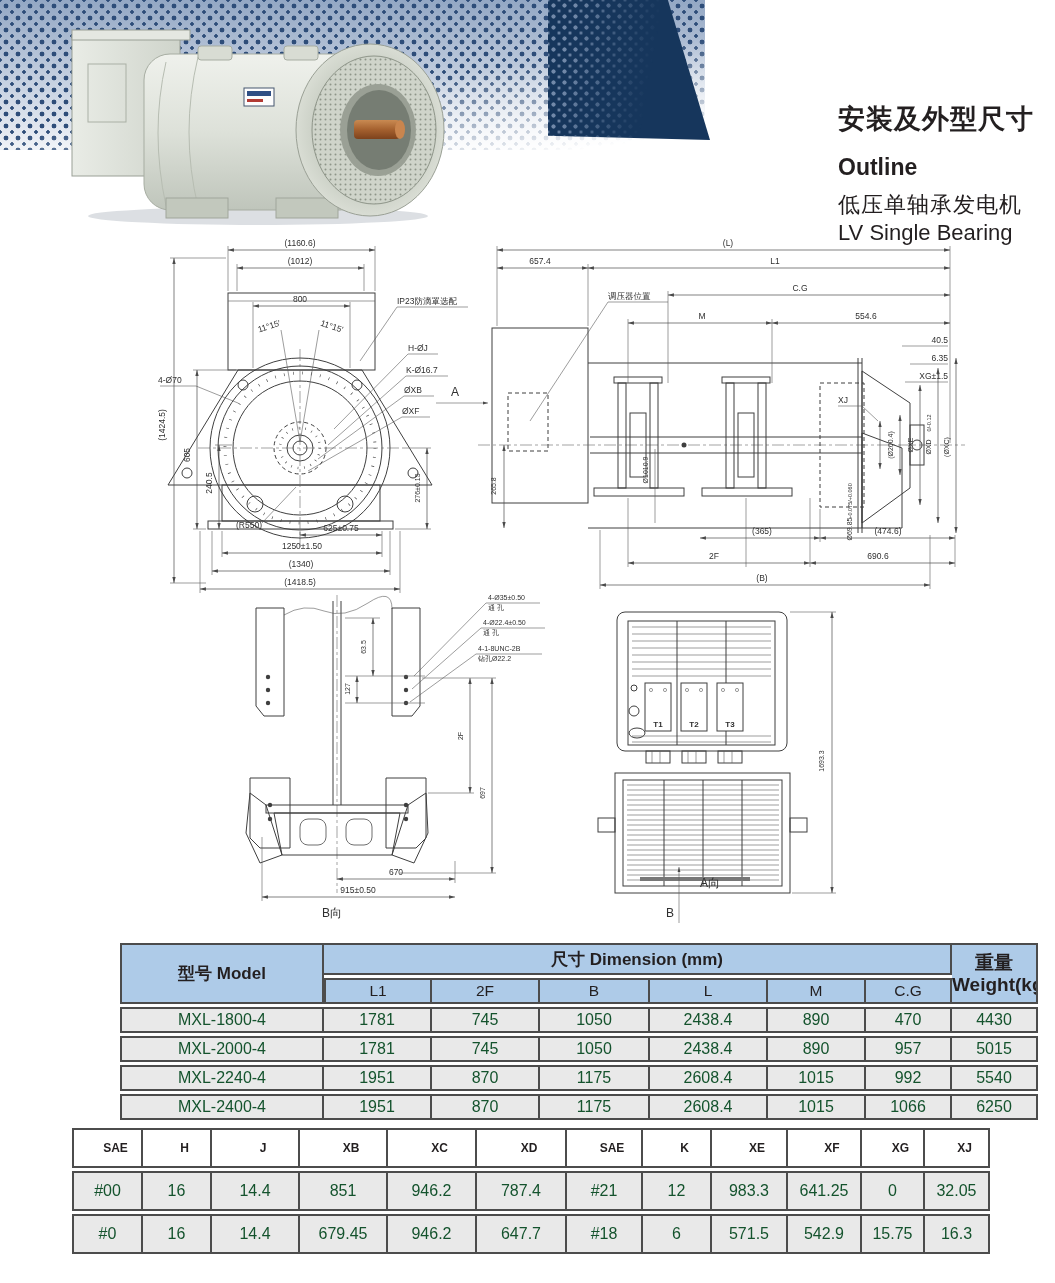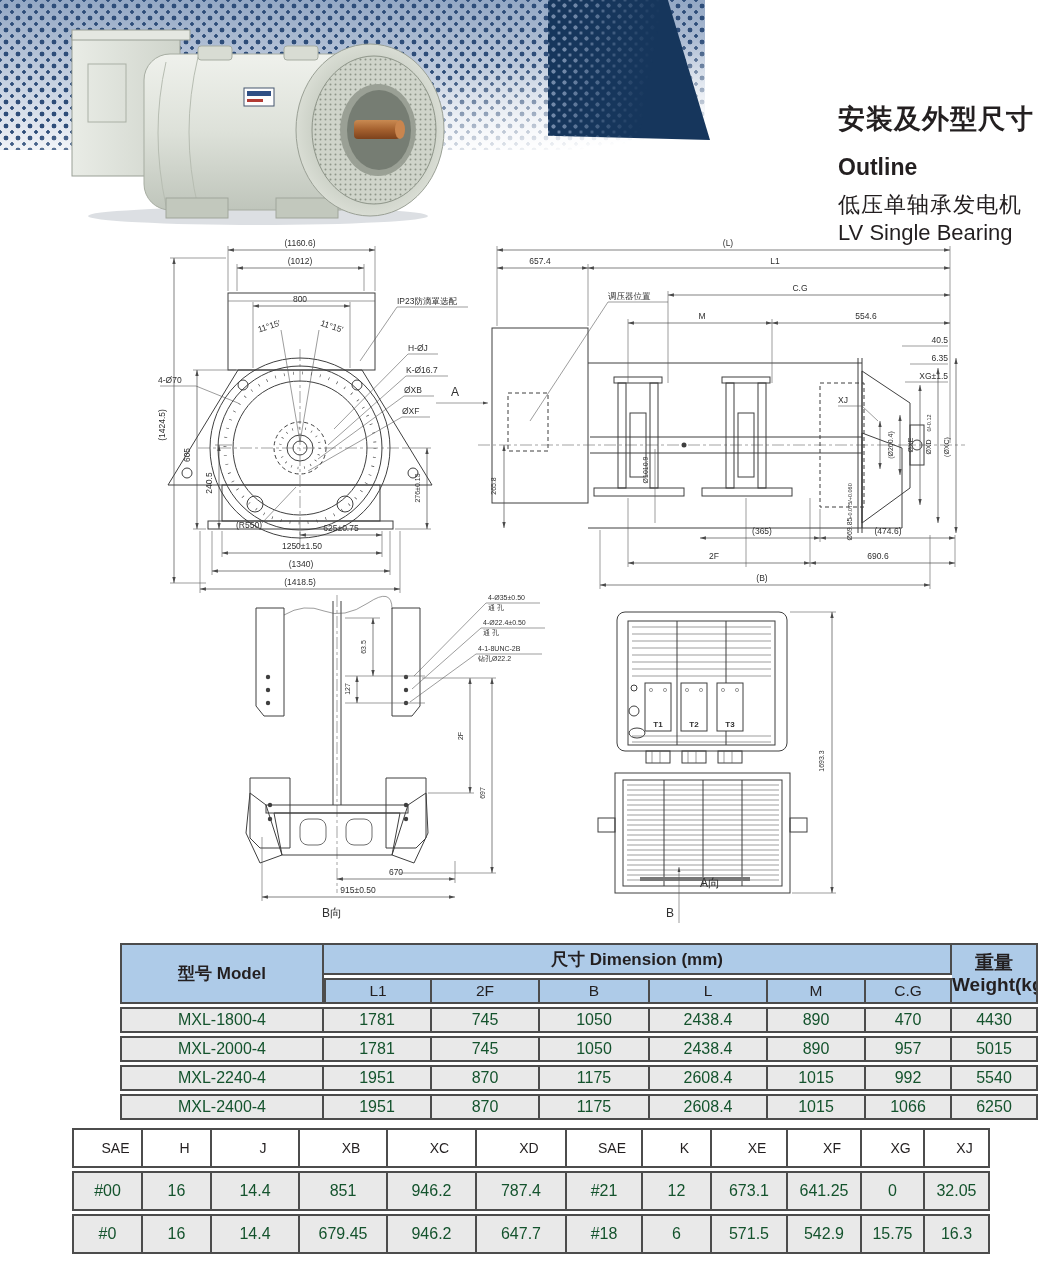--- a/index.html
+++ b/index.html
@@ -57,21 +57,21 @@
   .dr{background:#e9e9e9;font-size:16px;color:#14532d;}
   .zh{font-weight:bold;}
   .g1{font-size:17px;}
   .sub{font-size:15.5px;background:#aecbe8;font-weight:normal;}
   #dim-table{left:72px;top:940px;width:918px;margin-left:48px;}
   #dim-table .r1{height:32px;}
   #dim-table .r2 th{height:22px;}
   #dim-table td{height:22px;}
   #adp-table{left:72px;top:1125px;width:918px;}
   #adp-table .r1 th{height:36px;}
-  #adp-table .r2 th{height:36px;font-size:14px;font-weight:normal;padding-left:16px;}
+  #adp-table .r2 th{height:36px;font-size:12px;font-weight:bold;padding-left:16px;}
   #adp-table td{height:36px;}
   .wcell{font-size:19px;line-height:1.15;}
 </style>
 </head>
 <body>
 
 <div id="page">
 
   <div class="halftone"></div>
   <div class="navy"></div>
@@ -606,21 +606,21 @@
     </tr>
     <tr>
       <td class="dr">#00</td>
       <td class="dr">16</td>
       <td class="dr">14.4</td>
       <td class="dr">851</td>
       <td class="dr">946.2</td>
       <td class="dr">787.4</td>
       <td class="dr">#21</td>
       <td class="dr">12</td>
-      <td class="dr">673.1</td>
+      <td class="dr">983.3</td>
       <td class="dr">641.25</td>
       <td class="dr">0</td>
       <td class="dr">32.05</td>
     </tr>
     <tr>
       <td class="dr">#0</td>
       <td class="dr">16</td>
       <td class="dr">14.4</td>
       <td class="dr">679.45</td>
       <td class="dr">946.2</td>

